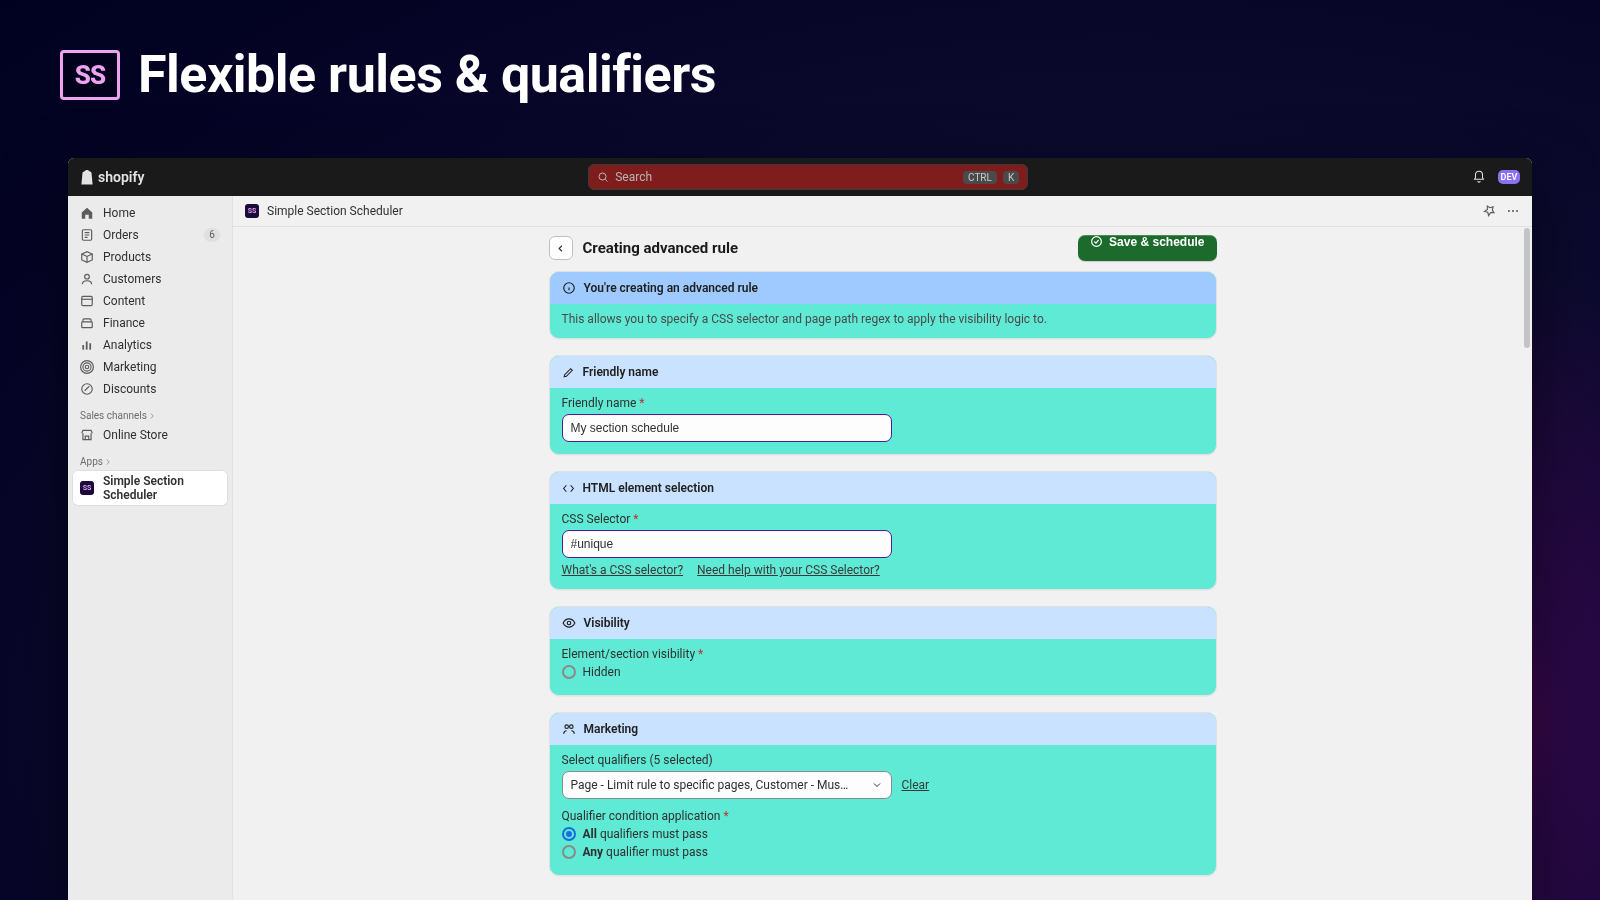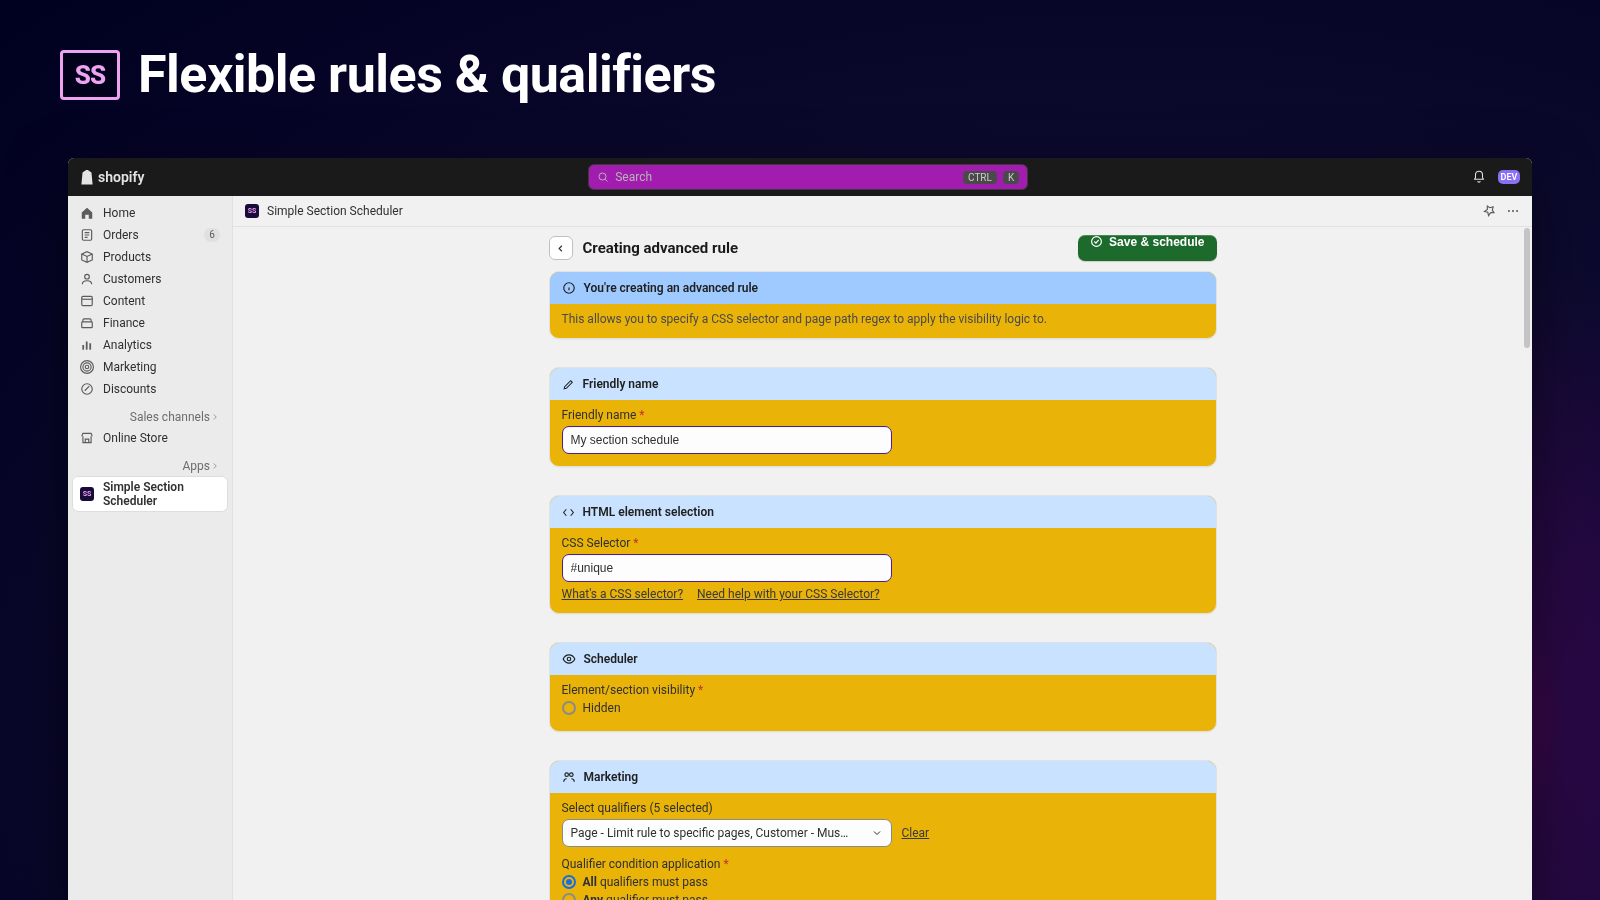--- a/index.html
+++ b/index.html
@@ -31,21 +31,21 @@
 .shopify-bag {
   width:14px; height:15px; position:relative;
 }
 .shopify-bag::before {
   content:''; position:absolute; inset:0;
   background:#e3e3e3;
   clip-path: polygon(18% 20%, 50% 0%, 82% 20%, 90% 100%, 10% 100%);
 }
 .search-wrap { flex:1; display:flex; justify-content:center; }
 .searchbar {
-  width:440px; height:26px; background:#a21caf; border-radius:6px;
+  width:440px; height:26px; background:#7f1d1d; border-radius:6px;
   display:flex; align-items:center; padding:0 8px; gap:6px; color:#b5b5b5;
   font-size:12px; border:1px solid #3a3a3a;
 }
 .searchbar .spacer { flex:1; }
 .kbd { background:#4a4a4a; border-radius:4px; padding:1px 5px; font-size:10px; color:#ccc; }
 .topbar-right { display:flex; align-items:center; gap:12px; }
 .bell { width:14px; height:14px; }
 .avatar {
   width:22px; height:14px; border-radius:5px; background:#8a6ff7;
   display:flex; align-items:center; justify-content:center;
@@ -60,22 +60,22 @@
   display:flex; align-items:center; gap:9px; padding:4px 8px;
   border-radius:6px; cursor:pointer;justify-content:space-between;
 }
 .nav-item .lbl { flex:1; }
 .nav-item .badge {
   background:#e0e0e0; border-radius:8px; min-width:16px; padding:0 4px;
   font-size:10px; text-align:center; color:#5c5c5c; line-height:14px;
 }
 .nav-icon { width:14px; height:14px; color:#5c5c5c; flex-shrink:0; }
 .section-label {
-  font-size:12px; color:#6d6d6d; padding: 10px 8px 3px 8px;
-  display:flex; justify-content:flex-end; align-items:center;
+  font-size:10px; color:#6d6d6d; padding: 10px 8px 3px 8px;
+  display:flex; justify-content:flex-start; align-items:center;
 }
 .chev { width:10px; height:10px; color:#8a8a8a; }
 .nav-item.selected { background:#fff; box-shadow:0 0 0 1px #ddd inset; font-weight:600;}
 .app-badge-mini {
   width:14px; height:14px; border-radius:3px; background:#1a0a3a;
   display:flex; align-items:center; justify-content:center;
   color:#e4a3f1; font-size:7px; font-weight:700;
 }
 .content {
   flex:1; background:#f1f1f1; border-left:1px solid #e1e1e1;
@@ -103,22 +103,22 @@
   cursor:pointer;
 }
 .page-title { font-size:15px; font-weight:700; color:#1a1a1a; flex:1;}
 .save-btn {
   background:#1c6b2d; color:#fff; border:none; border-radius:7px;
   height:26px; padding:0 12px; font-size:12px; font-weight:600;
   display:flex; align-items:flex-start; gap:6px; cursor:pointer;
   box-shadow: inset 0 1px 0 rgba(255,255,255,0.2), 0 1px 1px rgba(0,0,0,0.15);
 }
 .card {
-  background:#eab308; border-radius:10px; border:1px solid #e1e1e1;
-  margin-bottom:28px; overflow:hidden;
+  background:#5eead4; border-radius:10px; border:1px solid #e1e1e1;
+  margin-bottom:16px; overflow:hidden;
   box-shadow: 0 1px 0 rgba(0,0,0,0.03);
 }
 .card-head {
   background:#c9e2ff; padding:9px 12px; font-size:12px; font-weight:600;
   display:flex; align-items:center; gap:8px; color:#202020;
 }
 .card-head.strong { background:#9ecaff; }
 .card-body { padding: 8px 12px 12px 12px; font-size:12px; color:#303030;}
 .desc { font-size:12px; color:#4a4a4a; }
 .label { font-size:12px; color:#303030; margin-bottom:4px; }
@@ -363,21 +363,21 @@
               </div>
             </div>
           </div>
 
           <div class="card">
             <div class="card-head">
               <svg viewBox="0 0 24 24" width="14" height="14" fill="none" stroke="#202020" stroke-width="2">
                   <path d="M2 12s3.5-7 10-7 10 7 10 7-3.5 7-10 7S2 12 2 12z"></path>
                   <circle cx="12" cy="12" r="3"></circle>
                 </svg>
-              <span>Scheduler</span>
+              <span>Visibility</span>
             </div>
             <div class="card-body">
               <div class="label req">Element/section visibility</div>
               <div class="radio-row">
                 <span class="radio"></span>
                 <span>Hidden</span>
               </div>
             </div>
           </div>
 

